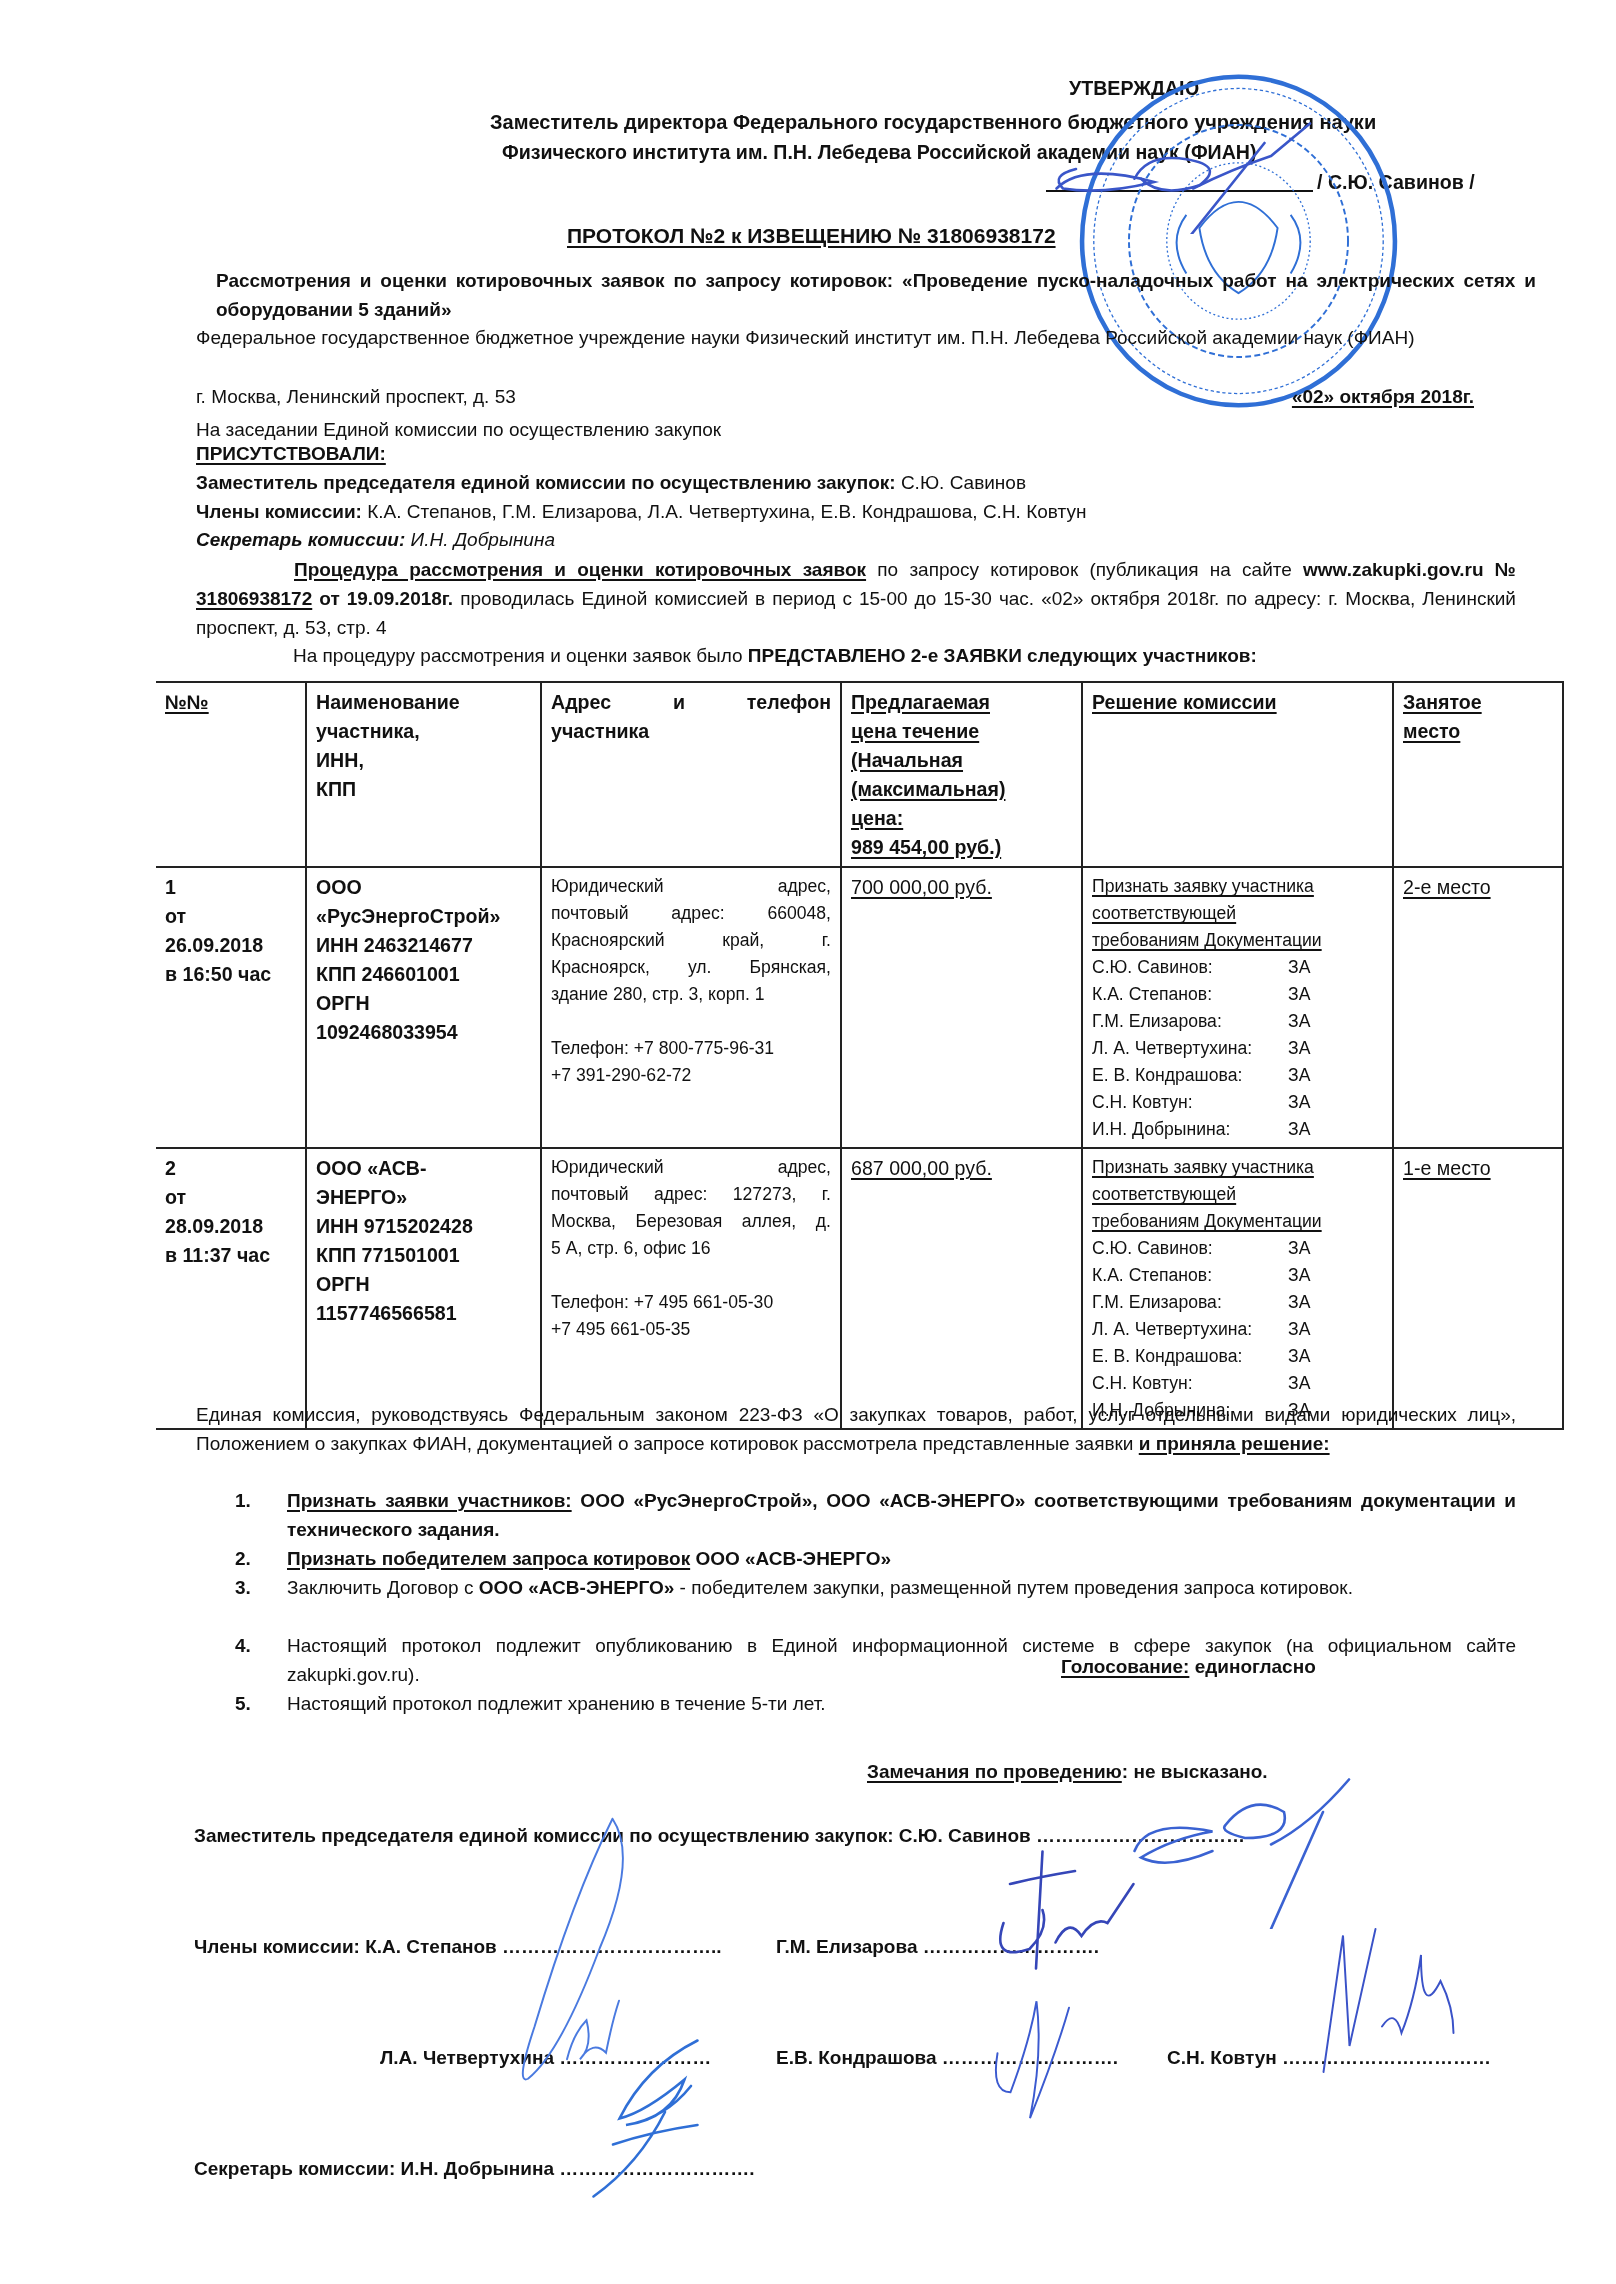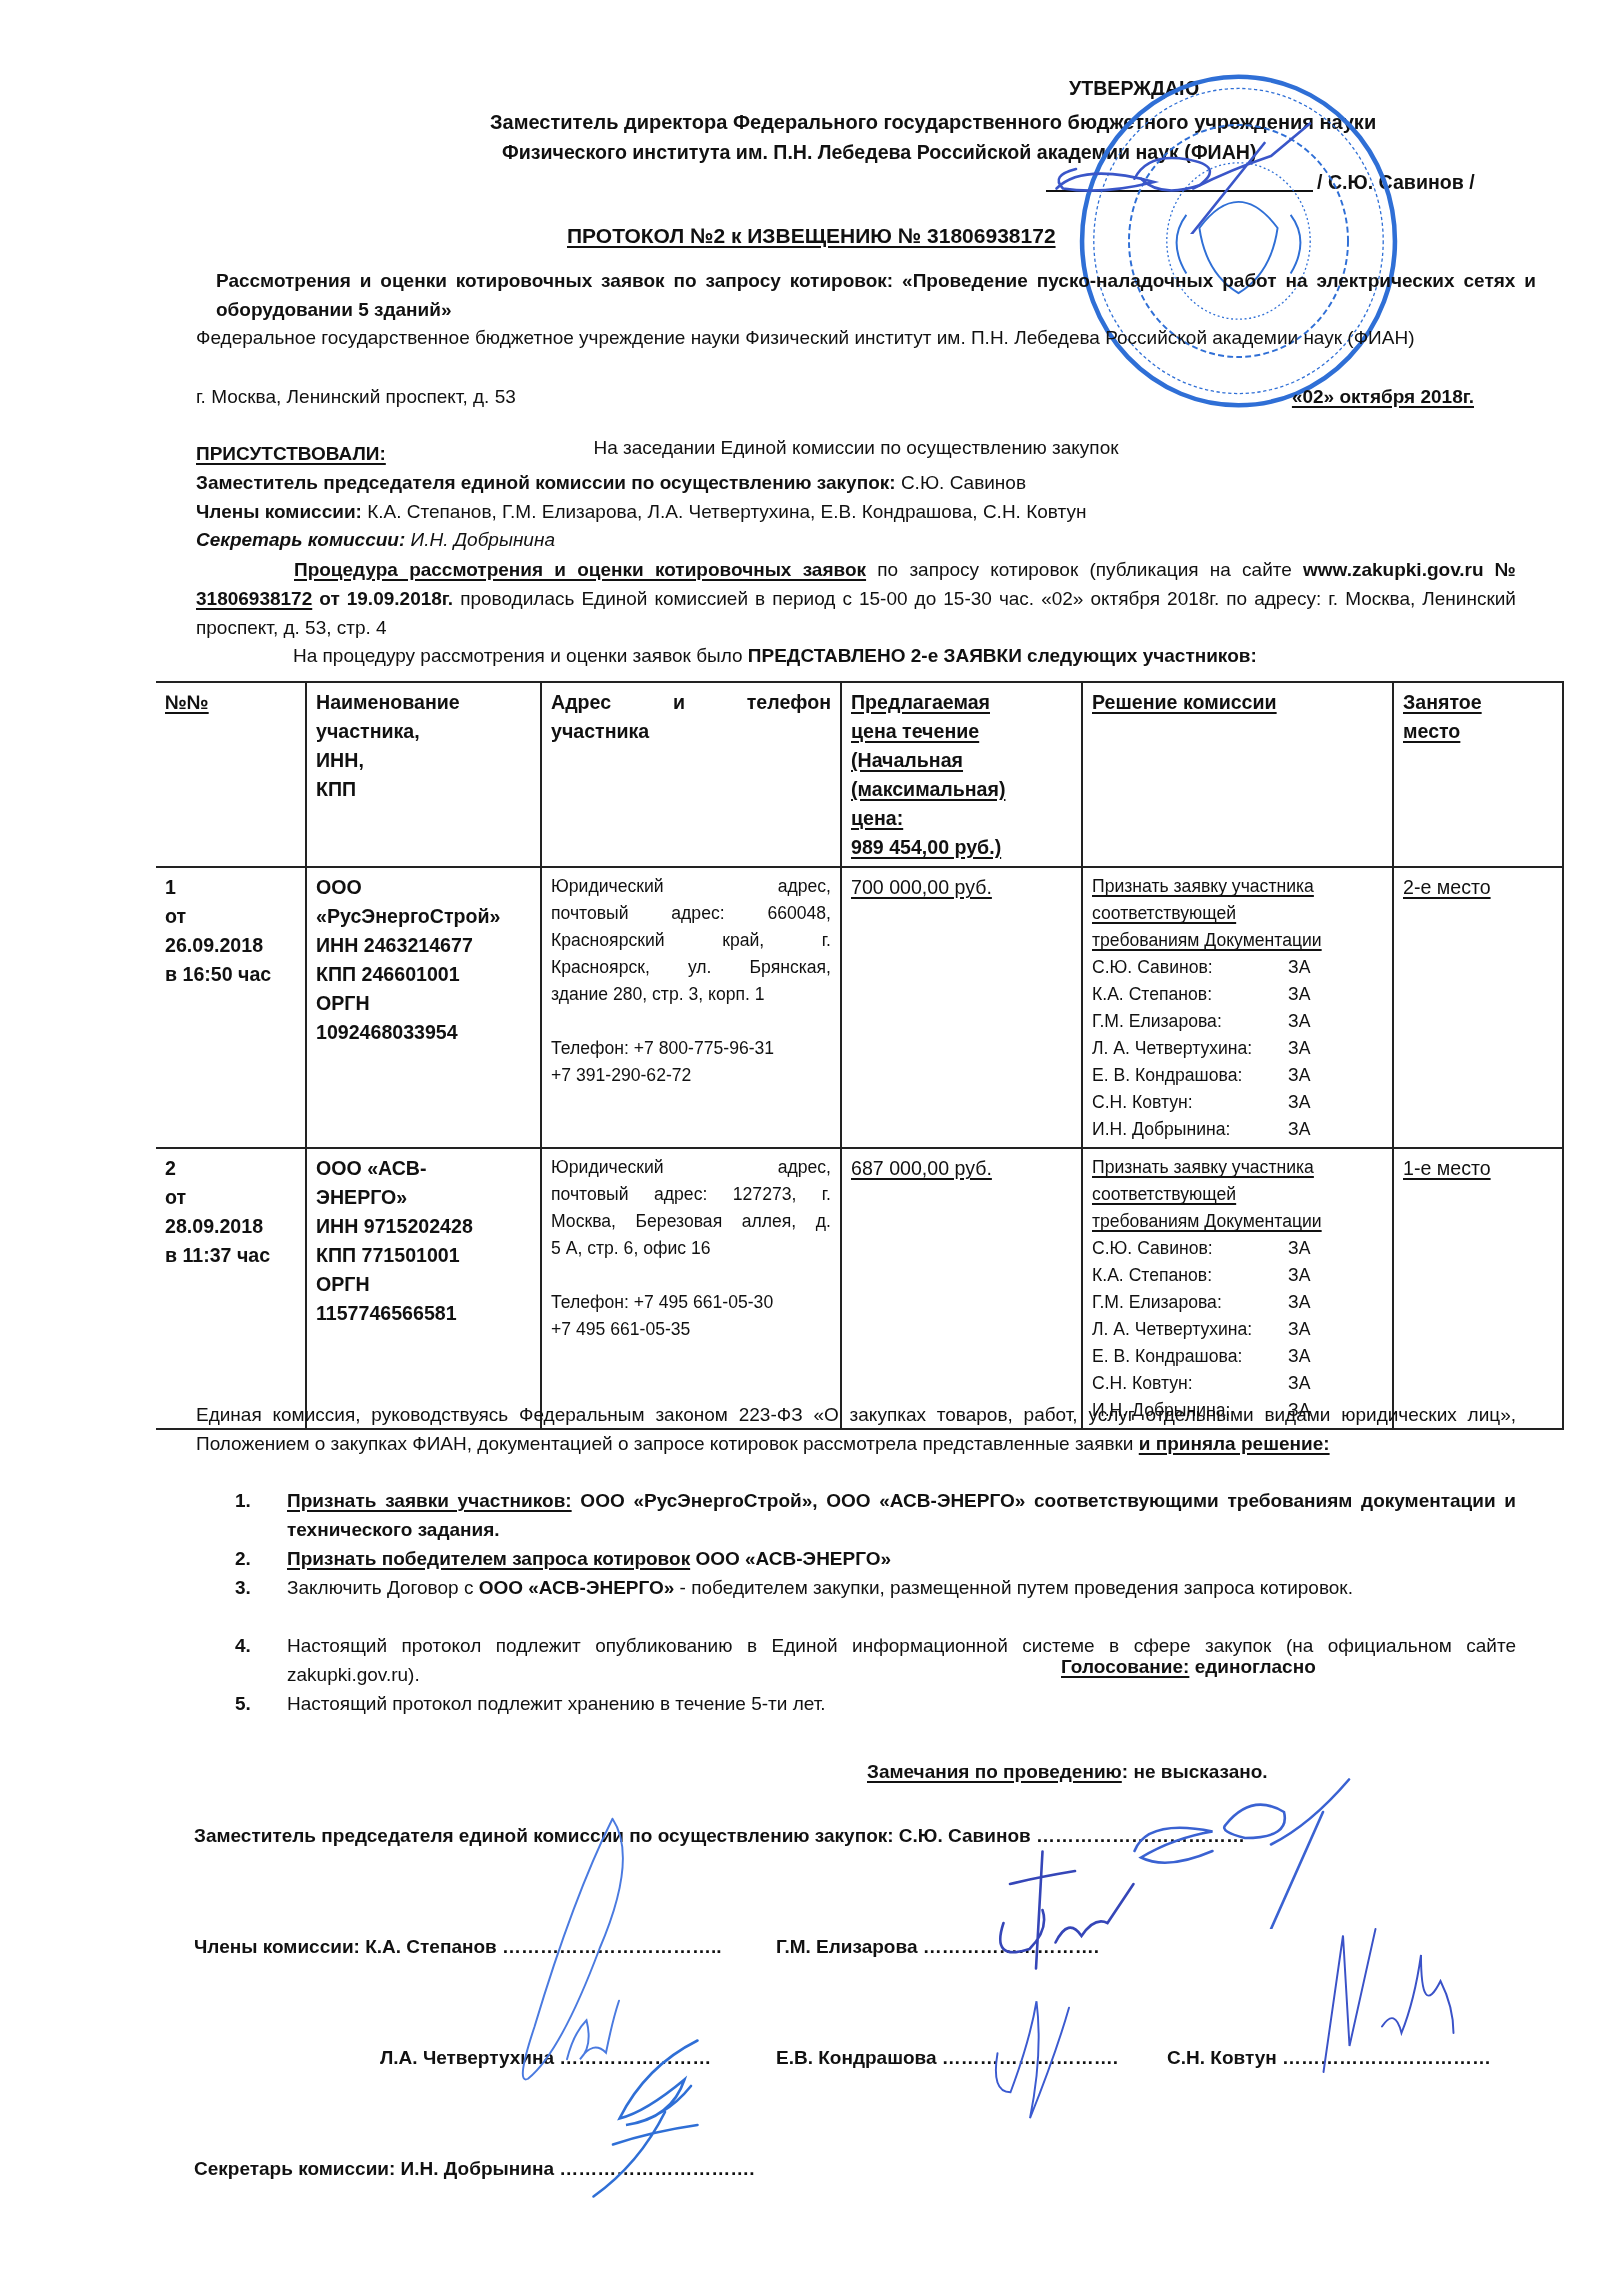--- a/index.html
+++ b/index.html
@@ -18,21 +18,21 @@
   #approve-sign-line { left: 1046px; top: 190px; width: 267px; border-bottom: 2px solid #111; height: 0; }
   #approve-signer { left: 1317px; top: 171px; font-size: 19.6px; font-weight: bold; white-space: nowrap; }
 
   #protocol-title { left: 567px; top: 224px; font-size: 21px; font-weight: bold; white-space: nowrap; }
 
   .body-block { left: 196px; width: 1320px; }
   #subject { top: 266px; margin-left: 20px; }
   #org { top: 323px; }
   #addr-row { top: 382px; width: 1320px; }
   #date-right { position: absolute; right: 42px; top: 0; }
-  #session { top: 433px; text-align: center; }
+  #session { top: 415px; }
   #present { top: 439px; }
   #deputy { top: 468px; }
   #members { top: 497px; }
   #secretary { top: 525px; font-style: italic; }
   #procedure { top: 555px; text-indent: 98px; }
   #submitted { top: 641px; left: 293px; white-space: nowrap; }
 
   
   #bids-table { left: 156px; top: 681px; width: 1407px; border-collapse: collapse; table-layout: fixed; }
   #bids-table td, #bids-table th { border: 2px solid #222; vertical-align: top; padding: 5.2px 9px 3.9px 9px;

